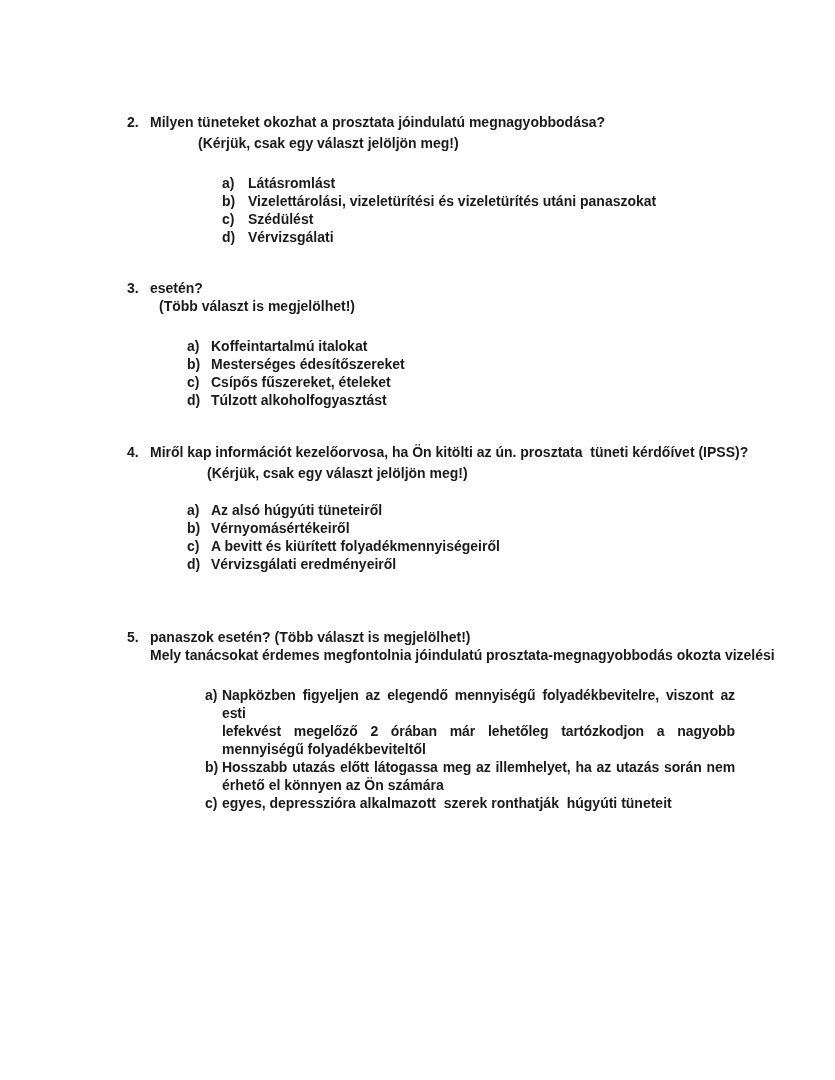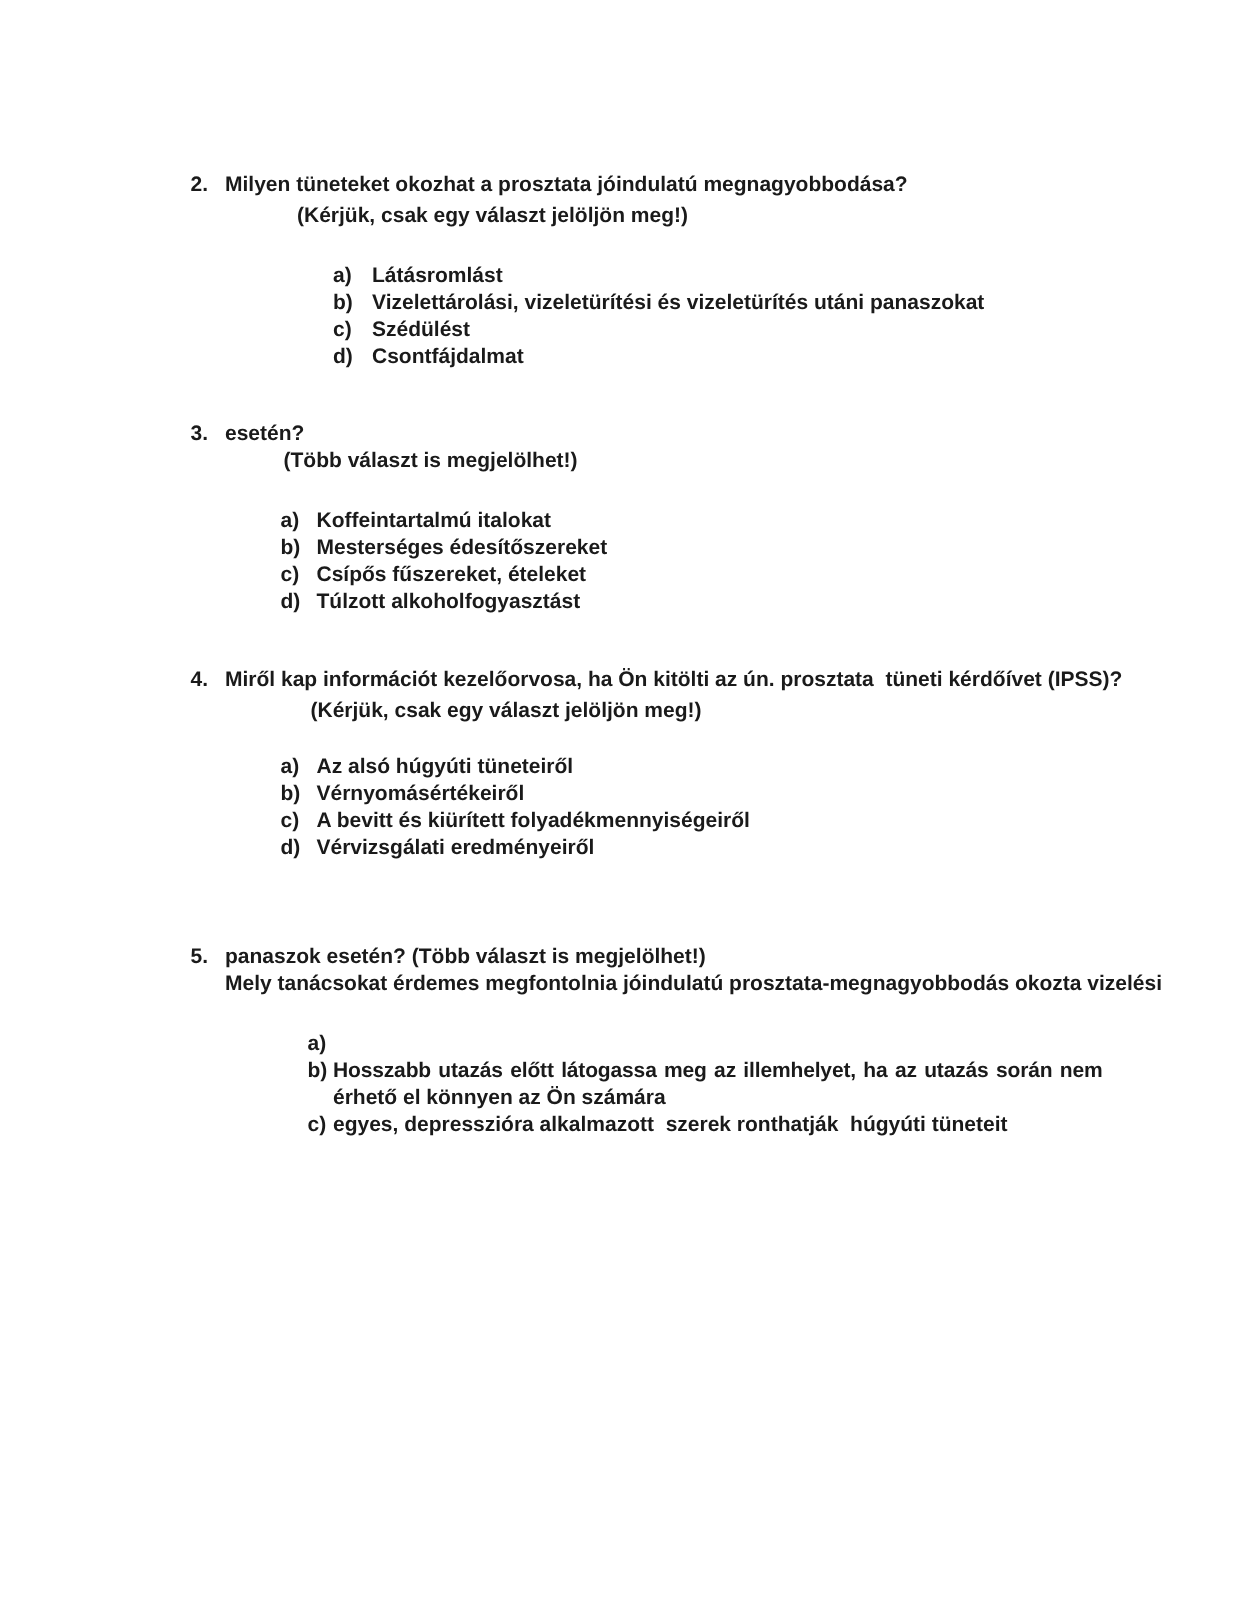--- a/index.html
+++ b/index.html
@@ -33,21 +33,21 @@
     letter-spacing: -0.1px;
     white-space: normal;
   }
 
   
   .q2 .instr   { margin: 3px 0 0 71px; }
   .q2 .options { margin-top: 22px; margin-left: 95px; }
   .q2 .marker  { width: 26px; }
 
   .q3 { margin-top: 33px; }
-  .q3 .instr   { margin: 0 0 0 62px; }
+  .q3 .instr   { margin: 0 0 0 32px; }
   .q3 .options { margin-top: 22px; margin-left: 60px; }
   .q3 .marker  { width: 24px; }
 
   .q4 { margin-top: 34px; }
   .q4 .instr   { margin: 3px 0 0 80px; }
   .q4 .options { margin-top: 19px; margin-left: 60px; }
   .q4 .marker  { width: 24px; }
 
   .q5 { margin-top: 55px; }
   .q5 .options { margin-top: 22px; margin-left: 78px; }
@@ -82,21 +82,21 @@
         </div>
         <div class="opt">
           <span class="marker">c)</span>
           <div class="opt-text">
             <div class="line">Szédülést</div>
           </div>
         </div>
         <div class="opt">
           <span class="marker">d)</span>
           <div class="opt-text">
-            <div class="line">Csontfájdalmat</div>
+            <div class="line">Vérvizsgálati</div>
           </div>
         </div>
       </div>
     </section>
 
     <section class="question q3">
       <div class="q-row">
         <span class="q-num">3.</span>
         <div class="q-title">
           <div class="line">esetén?</div>
@@ -171,20 +171,25 @@
       <div class="q-row">
         <span class="q-num">5.</span>
         <div class="q-title">
           <div class="line">panaszok esetén? (Több választ is megjelölhet!)</div>
           <div class="line">Mely tanácsokat érdemes megfontolnia jóindulatú prosztata-megnagyobbodás okozta vizelési</div>
         </div>
       </div>
       <div class="options">
         <div class="opt">
           <span class="marker">a)</span>
+          <div class="opt-text">
+            <div class="just">Napközben figyeljen az elegendő mennyiségű folyadékbevitelre, viszont az esti</div>
+            <div class="just">lefekvést megelőző 2 órában már lehetőleg tartózkodjon a nagyobb</div>
+            <div class="line">mennyiségű folyadékbeviteltől</div>
+          </div>
         </div>
         <div class="opt">
           <span class="marker">b)</span>
           <div class="opt-text">
             <div class="just">Hosszabb utazás előtt látogassa meg az illemhelyet, ha az utazás során nem</div>
             <div class="line">érhető el könnyen az Ön számára</div>
           </div>
         </div>
         <div class="opt">
           <span class="marker">c)</span>

